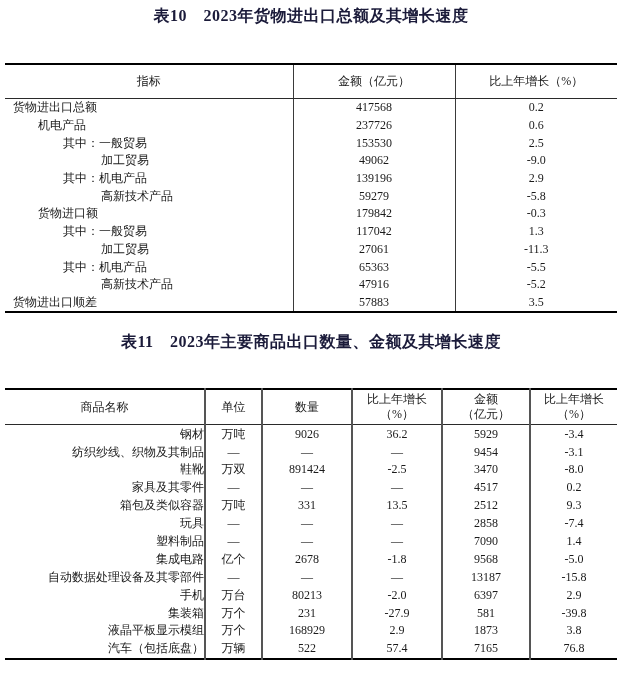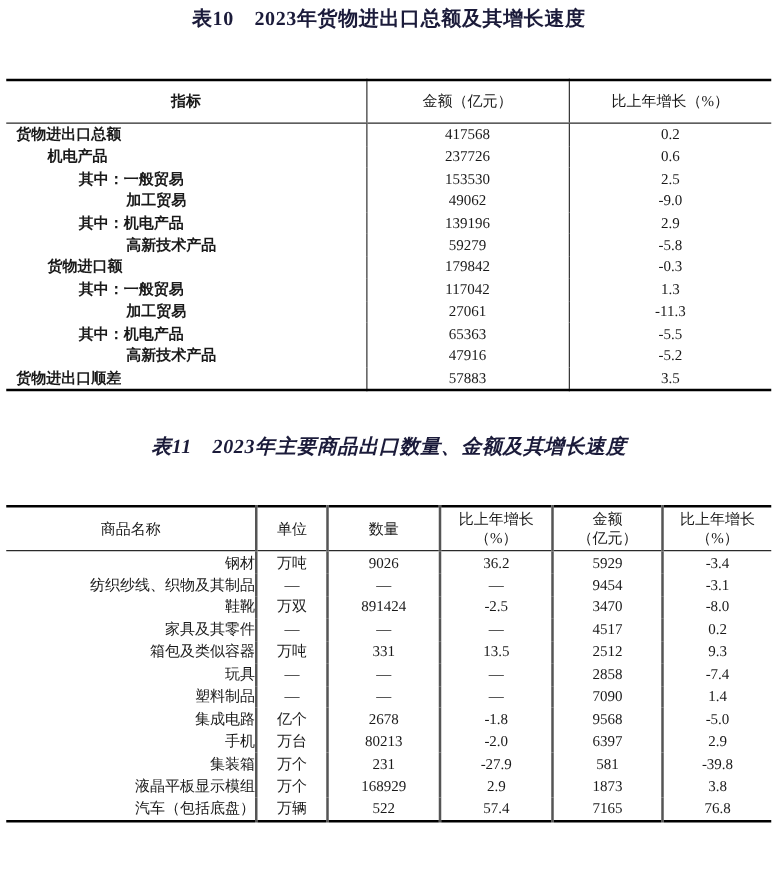--- a/index.html
+++ b/index.html
@@ -16,37 +16,37 @@
   }
   .page-title {
     text-align: center;
     font-weight: bold;
     font-size: 16px;
     line-height: 18px;
     color: #1b1b3a;
     letter-spacing: 0.5px;
   }
   #title-1 { margin-top: 7px; }
-  #title-2 { margin-top: 36px; font-style: italic; }
+  #title-2 { margin-top: 20px; }
 
   table {
     border-collapse: collapse;
     table-layout: fixed;
     margin-left: 5px;
     width: 612px;
     font-size: 12px;
   }
   #table-10 { margin-top: 38px; }
   #table-11 { margin-top: 37px; }
 
   #table-10 { border-top: 2.5px solid #000; border-bottom: 2px solid #000; }
   #table-11 { border-top: 2.5px solid #000; border-bottom: 2px solid #000; }
 
   #table-10 th, #table-10 td { border-left: 1px solid #3a3a3a; }
-  #table-10 th:first-child, #table-10 td:first-child { border-left: none; font-weight: bold; }
+  #table-10 th:first-child, #table-10 td:first-child { border-left: none; }
   #table-11 th, #table-11 td { border-left: 2px solid #555; }
   #table-11 th:first-child, #table-11 td:first-child { border-left: none; }
 
   #table-10 thead th { border-bottom: 1px solid #2a2a2a; }
   #table-11 thead th { border-bottom: 1.5px solid #2a2a2a; }
 
   th {
     font-weight: normal;
     text-align: center;
     vertical-align: middle;
@@ -238,20 +238,28 @@
     </tr>
     <tr>
       <td class="cell-name">集成电路</td>
       <td class="cell-center">亿个</td>
       <td class="cell-center">2678</td>
       <td class="cell-center">-1.8</td>
       <td class="cell-center">9568</td>
       <td class="cell-center">-5.0</td>
     </tr>
     <tr>
+      <td class="cell-name">自动数据处理设备及其零部件</td>
+      <td class="cell-center">—</td>
+      <td class="cell-center">—</td>
+      <td class="cell-center">—</td>
+      <td class="cell-center">13187</td>
+      <td class="cell-center">-15.8</td>
+    </tr>
+    <tr>
       <td class="cell-name">手机</td>
       <td class="cell-center">万台</td>
       <td class="cell-center">80213</td>
       <td class="cell-center">-2.0</td>
       <td class="cell-center">6397</td>
       <td class="cell-center">2.9</td>
     </tr>
     <tr>
       <td class="cell-name">集装箱</td>
       <td class="cell-center">万个</td>

